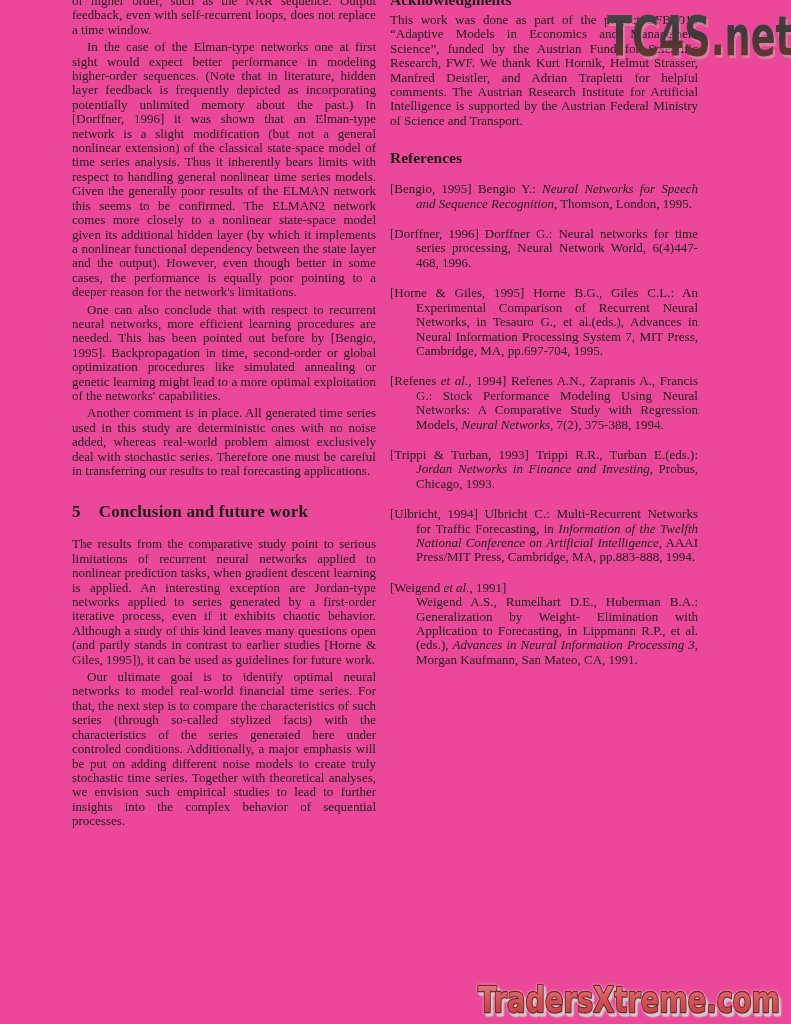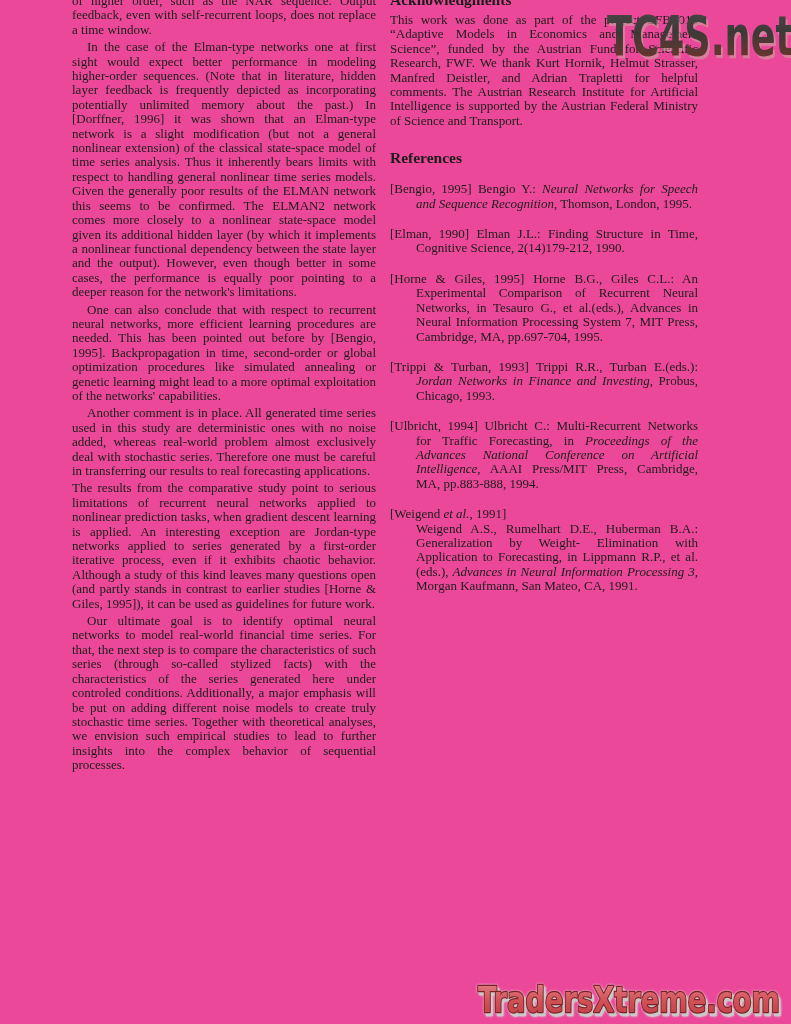--- a/index.html
+++ b/index.html
@@ -50,36 +50,40 @@
 
 <div class="page">
 
   <div class="col col-left">
     <div id="left-paras">
         <p class="para">of higher order, such as the NAR sequence. Output feedback, even with self-recurrent loops, does not replace a time window.</p>
         <p class="para indent">In the case of the Elman-type networks one at first sight would expect better performance in modeling higher-order sequences. (Note that in literature, hidden layer feedback is frequently depicted as incorporating potentially unlimited memory about the past.) In [Dorffner, 1996] it was shown that an Elman-type network is a slight modification (but not a general nonlinear extension) of the classical state-space model of time series analysis. Thus it inherently bears limits with respect to handling general nonlinear time series models. Given the generally poor results of the ELMAN network this seems to be confirmed. The ELMAN2 network comes more closely to a nonlinear state-space model given its additional hidden layer (by which it implements a nonlinear functional dependency between the state layer and the output). However, even though better in some cases, the performance is equally poor pointing to a deeper reason for the network's limitations.</p>
         <p class="para indent">One can also conclude that with respect to recurrent neural networks, more efficient learning procedures are needed. This has been pointed out before by [Bengio, 1995]. Backpropagation in time, second-order or global optimization procedures like simulated annealing or genetic learning might lead to a more optimal exploitation of the networks' capabilities.</p>
         <p class="para indent">Another comment is in place. All generated time series used in this study are deterministic ones with no noise added, whereas real-world problem almost exclusively deal with stochastic series. Therefore one must be careful in transferring our results to real forecasting applications.</p>
       </div>
+    <h2 class="h-section">
+      <span class="sec-num">5</span><span>Conclusion and future work</span>
+    </h2>
     <div id="section-paras">
         <p class="para">The results from the comparative study point to serious limitations of recurrent neural networks applied to nonlinear prediction tasks, when gradient descent learning is applied. An interesting exception are Jordan-type networks applied to series generated by a first-order iterative process, even if it exhibits chaotic behavior. Although a study of this kind leaves many questions open (and partly stands in contrast to earlier studies [Horne &amp; Giles, 1995]), it can be used as guidelines for future work.</p>
         <p class="para indent">Our ultimate goal is to identify optimal neural networks to model real-world financial time series. For that, the next step is to compare the characteristics of such series (through so-called stylized facts) with the characteristics of the series generated here under controled conditions. Additionally, a major emphasis will be put on adding different noise models to create truly stochastic time series. Together with theoretical analyses, we envision such empirical studies to lead to further insights into the complex behavior of sequential processes.</p>
       </div>
   </div>
 
   <div class="col col-right">
     <h2 class="h-minor">Acknowledgments</h2>
     <p class="para">This work was done as part of the project SFB 010 “Adaptive Models in Economics and Management Science”, funded by the Austrian Fund for Scientific Research, FWF. We thank Kurt Hornik, Helmut Strasser, Manfred Deistler, and Adrian Trapletti for helpful comments. The Austrian Research Institute for Artificial Intelligence is supported by the Austrian Federal Ministry of Science and Transport.</p>
     <h2 class="h-minor h-refs">References</h2>
     <div id="ref-list">
         <p class="ref">[Bengio, 1995] Bengio Y.: <i>Neural Networks for Speech and Sequence Recognition</i>, Thomson, London, 1995.</p>
-        <p class="ref">[Elman, 1990] Elman J.L.: Finding Structure in Time, Cognitive Science, 2(14)179-212, 1990.</p>
+        <p class="ref">[Dorffner, 1996] Dorffner G.: Neural networks for time series processing, Neural Network World, 6(4)447-468, 1996.</p>
         <p class="ref">[Horne &amp; Giles, 1995] Horne B.G., Giles C.L.: An Experimental Comparison of Recurrent Neural Networks, in Tesauro G., et al.(eds.), Advances in Neural Information Processing System 7, MIT Press, Cambridge, MA, pp.697-704, 1995.</p>
+        <p class="ref">[Refenes <i>et al.</i>, 1994] Refenes A.N., Zapranis A., Francis G.: Stock Performance Modeling Using Neural Networks: A Comparative Study with Regression Models, <i>Neural Networks</i>, 7(2), 375-388, 1994.</p>
         <p class="ref">[Trippi &amp; Turban, 1993] Trippi R.R., Turban E.(eds.): <i>Jordan Networks in Finance and Investing</i>, Probus, Chicago, 1993.</p>
-        <p class="ref">[Ulbricht, 1994] Ulbricht C.: Multi-Recurrent Networks for Traffic Forecasting, in <i>Proceedings of the Advances National Conference on Artificial Intelligence</i>, AAAI Press/MIT Press, Cambridge, MA, pp.883-888, 1994.</p>
+        <p class="ref">[Ulbricht, 1994] Ulbricht C.: Multi-Recurrent Networks for Traffic Forecasting, in <i>Information of the Twelfth National Conference on Artificial Intelligence</i>, AAAI Press/MIT Press, Cambridge, MA, pp.883-888, 1994.</p>
         <p class="ref">[Weigend <i>et al.</i>, 1991]<br>Weigend A.S., Rumelhart D.E., Huberman B.A.: Generalization by Weight- Elimination with Application to Forecasting, in Lippmann R.P., et al.(eds.), <i>Advances in Neural Information Processing 3</i>, Morgan Kaufmann, San Mateo, CA, 1991.</p>
       </div>
   </div>
 
   <div class="wm wm-tc4s">
     <svg width="200" height="64" viewBox="0 0 200 64">
       <defs>
         <linearGradient id="g-tc4s" x1="0" y1="0" x2="0" y2="1">
           <stop offset="0" stop-color="#4a4a4a"></stop>
           <stop offset="0.45" stop-color="#3d3938"></stop>

